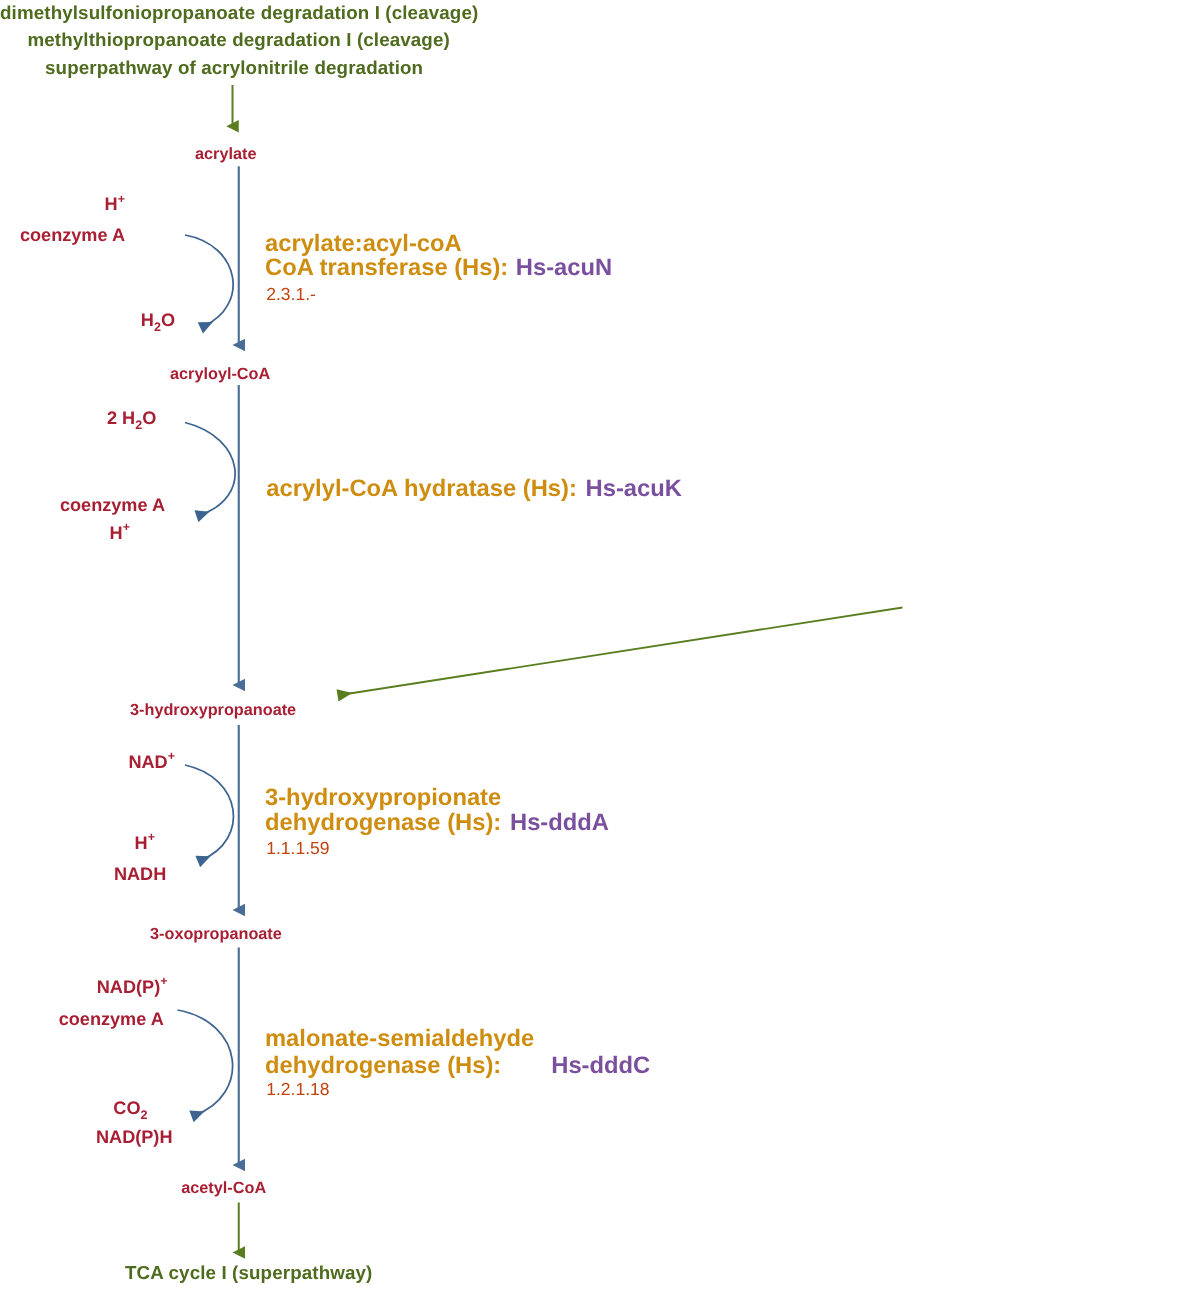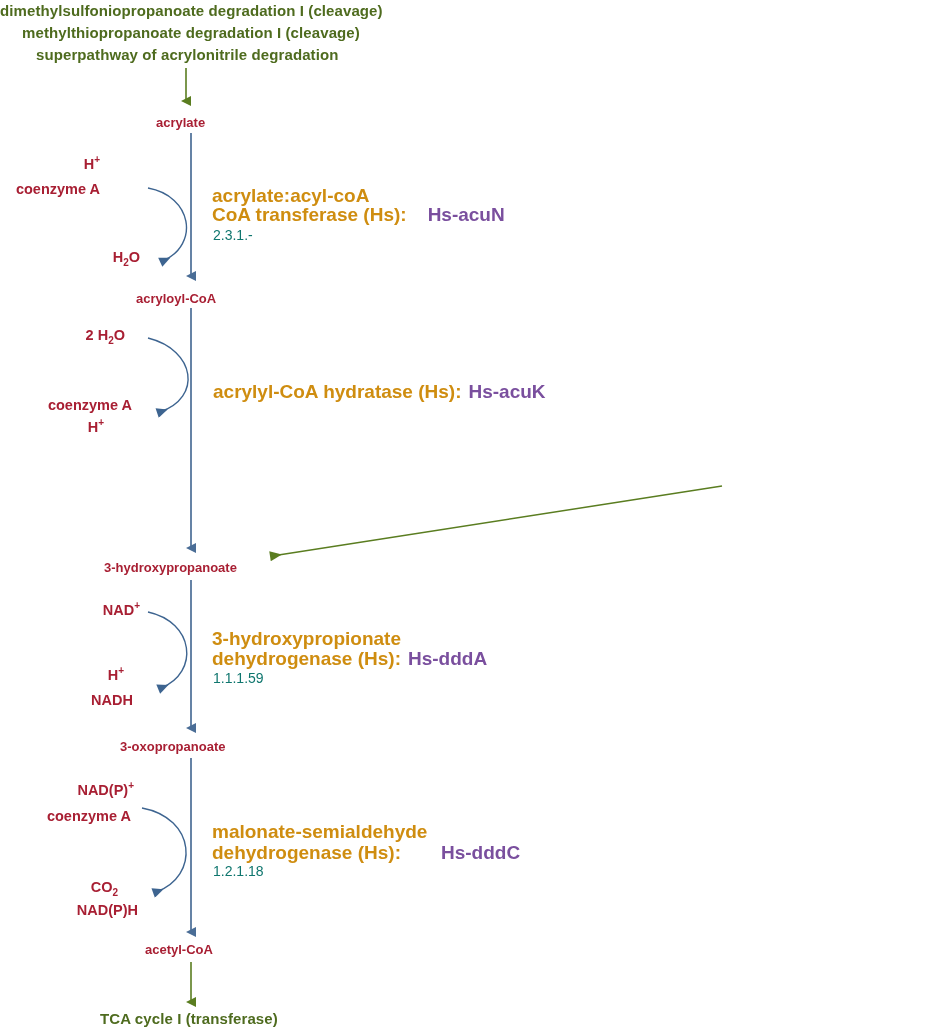--- a/index.html
+++ b/index.html
@@ -65,21 +65,21 @@
   .enzyme .gene {
     color: #7a4f9e;
     font-weight: bold;
   }
   .enzyme .gap {
     display: inline-block;
     width: 40px;
   }
   
   .ec {
-    color: #0f766e;
+    color: #c2410c;
     font-size: 14px;
     font-weight: 400;
   }
   .ta-right { text-align: right; }
 </style>
 </head>
 <body>
 
 <div id="pathway">
 
@@ -153,21 +153,21 @@
   <div class="lbl compound main" style="left:156px; top:116px;">acrylate</div>
 
   <div class="lbl compound ta-right" style="left:0px; top:157px; width:100px;">H<sup>+</sup></div>
 
   <div class="lbl compound ta-right" style="left:0px; top:182px; width:100px;">coenzyme A</div>
 
   <div class="lbl compound ta-right" style="left:40px; top:250px; width:100px;">H<sub>2</sub>O</div>
 
   <div class="lbl enzyme" style="left:212px; top:186px;">acrylate:acyl-coA</div>
 
-  <div class="lbl enzyme" style="left:212px; top:205px;"><span>CoA transferase (Hs):</span><span class="gene" style="margin-left:21px;">Hs-acuN</span></div>
+  <div class="lbl enzyme" style="left:212px; top:205px;"><span>CoA transferase (Hs):</span><span class="gene" style="margin-left:6px;">Hs-acuN</span></div>
 
   <div class="lbl ec" style="left:213px; top:228px;">2.3.1.-</div>
 
   <div class="lbl compound main" style="left:136px; top:292px;">acryloyl-CoA</div>
 
   <div class="lbl compound ta-right" style="left:15px; top:328px; width:110px;">2 H<sub>2</sub>O</div>
 
   <div class="lbl compound ta-right" style="left:0px; top:398px; width:132px;">coenzyme A</div>
 
   <div class="lbl compound ta-right" style="left:0px; top:420px; width:104px;">H<sup>+</sup></div>
@@ -200,15 +200,15 @@
   <div class="lbl compound ta-right" style="left:0px; top:903px; width:138px;">NAD(P)H</div>
 
   <div class="lbl enzyme" style="left:212px; top:822px;">malonate-semialdehyde</div>
 
   <div class="lbl enzyme" style="left:212px; top:843px;"><span>dehydrogenase (Hs):</span><span class="gap"></span><span class="gene">Hs-dddC</span></div>
 
   <div class="lbl ec" style="left:213px; top:864px;">1.2.1.18</div>
 
   <div class="lbl compound main" style="left:145px; top:943px;">acetyl-CoA</div>
 
-  <div class="lbl pathway-link" style="left:100px; top:1011px;">TCA cycle I (transferase)</div>
+  <div class="lbl pathway-link" style="left:100px; top:1011px;">TCA cycle I (superpathway)</div>
 
 </div>
 
 </body></html>

